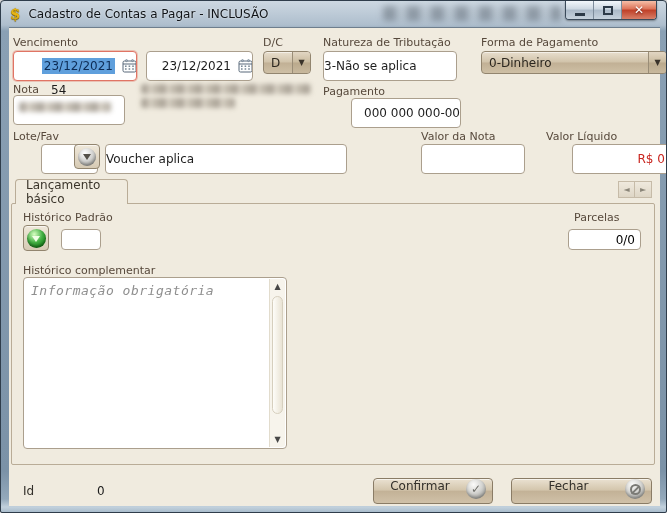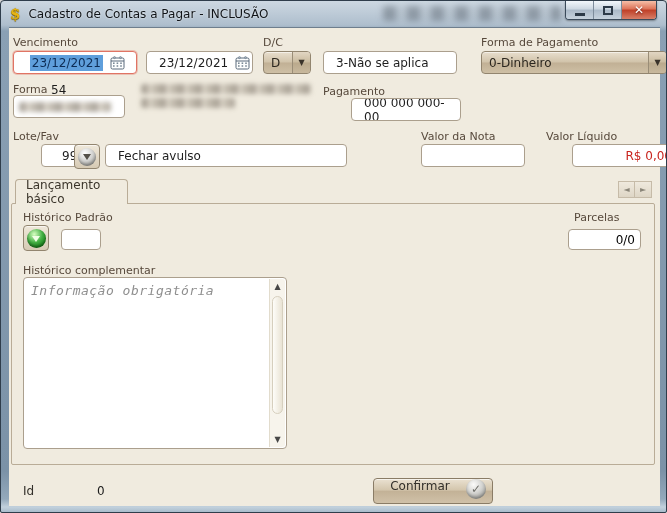--- a/index.html
+++ b/index.html
@@ -27,22 +27,22 @@
   .min-glyph { width:10px; height:3px; background:#2c3a48; margin-top:8px; }
   .max-glyph { width:10px; height:9px; border:2px solid #2c3a48; background:transparent; }
 
   
   .client { position:absolute; left:8px; top:26px; width:651px; height:479px; background:#f0ebdf;
     border-top:1px solid #6e7e8d; }
 
   .lbl { position:absolute; font-size:11px; color:#57493c; white-space:nowrap; }
   .val { position:absolute; font-size:12px; color:#1c1c1c; white-space:nowrap; }
 
-  .input { position:absolute; height:23px; background:#fff; border:1px solid #ab9f8d; border-radius:4px;
-    font-size:12px; color:#1e1e1e; display:flex; align-items:center; padding:0 12px; overflow:hidden; }
+  .input { position:absolute; height:30px; background:#fff; border:1px solid #ab9f8d; border-radius:4px;
+    font-size:12px; color:#1e1e1e; display:flex; align-items:center; padding:0 0; overflow:hidden; }
   .input.right { justify-content:flex-end;margin-left:28px; }
   .focus-red { border-color:#e07464; box-shadow:0 0 0 1px rgba(224,116,100,.35); }
 
   .sel-blue { background:#5f9fdc; color:#0d2c55; padding:1px 2px; }
 
   .cal-btn { width:20px; height:19px; margin-left:4px; margin-right:-3px; display:flex; align-items:center;
     justify-content:center; border-radius:3px; cursor:pointer; flex:0 0 auto; }
 
   .combo { position:absolute; height:23px; border:1px solid #92856f; border-radius:4px; display:flex; align-items:center;
     background:linear-gradient(180deg,#e8decd,#d1c3aa 48%,#c1b095 52%,#cebfa5); font-size:12px; color:#2b261e;
@@ -124,20 +124,21 @@
       </div>
     <div class="cap cap-close">
         <span>✕</span>
       </div>
   </div>
 
   <div class="client">
 
     <div class="lbl" style="left:4px; top:8px;">Vencimento</div>
     <div class="lbl" style="left:254px; top:8px;">D/C</div>
+    <div class="lbl" style="left:314px; top:8px;">Natureza de Tributação</div>
     <div class="lbl" style="left:472px; top:8px;">Forma de Pagamento</div>
 
     <div class="input focus-red" style="left:4px; top:23px; width:124px;">
       <span style="flex:1; text-align:right;"><span class="sel-blue">23/12/2021</span></span>
       <span class="cal-btn">
         <svg width="15" height="14" viewBox="0 0 15 14">
             <rect x="1" y="2" width="13" height="11" rx="1.5" fill="#fdfefe" stroke="#58697a"></rect>
             <line x1="1" y1="5" x2="14" y2="5" stroke="#58697a"></line>
             <circle cx="4.5" cy="1.6" r="1" fill="none" stroke="#7c8d9c"></circle>
             <circle cx="10.5" cy="1.6" r="1" fill="none" stroke="#7c8d9c"></circle>
@@ -180,21 +181,21 @@
 
     <div class="input" style="left:314px; top:23px; width:134px;">
       <span>3-Não se aplica</span>
     </div>
 
     <div class="combo" style="left:472px; top:23px; width:186px;">
       <span>0-Dinheiro</span>
       <span class="combo-arrow">▼</span>
     </div>
 
-    <div class="lbl" style="left:4px; top:55px;">Forma</div>
+    <div class="lbl" style="left:4px; top:55px;">Nota</div>
     <div class="val" style="left:42px; top:55px;">54</div>
     <div class="redact" style="left:132px; top:56px; width:170px; height:10px;"></div>
     <div class="redact" style="left:132px; top:70px; width:94px; height:10px;"></div>
 
     <div class="input" style="left:4px; top:67px; width:112px;">
       <span class="redact" style="left:5px; top:6px; width:92px; height:10px;"></span>
     </div>
 
     <div class="lbl" style="left:314px; top:57px;">Pagamento</div>
     <div class="input right" style="left:314px; top:70px; width:110px;">
@@ -207,21 +208,21 @@
 
     <div class="input right" style="left:4px; top:116px; width:57px;">
       <span>998</span>
     </div>
     <div class="tool-btn" style="left:65px; top:116px;">
       <span class="sphere-gray">
           <span class="tri-down dark"></span>
         </span>
     </div>
     <div class="input" style="left:96px; top:116px; width:242px;">
-      <span>Fechar avulso</span>
+      <span>Voucher aplica</span>
     </div>
     <div class="input" style="left:412px; top:116px; width:104px;">
       <span></span>
     </div>
     <div class="input right" style="left:535px; top:116px; width:113px; color:#c9251f;">
       <span>R$ 0,00</span>
     </div>
 
     <div class="tab">
       <span>Lançamento básico</span>
@@ -261,15 +262,21 @@
       </div>
     </div>
 
     <div class="lbl" style="left:14px; top:456px; font-size:12px; color:#33302a;">Id</div>
     <div class="val" style="left:88px; top:456px;">0</div>
 
     <div class="btn" style="left:364px; top:450px; width:120px;">
       <span class="btn-label">Confirmar</span>
       <span class="btn-sphere">✓</span>
     </div>
+    <div class="btn" style="left:502px; top:450px; width:141px;">
+      <span class="btn-label">Fechar</span>
+      <span class="btn-sphere">
+          <span class="no-glyph"></span>
+        </span>
+    </div>
 
   </div>
 </div>
 
 </body></html>

